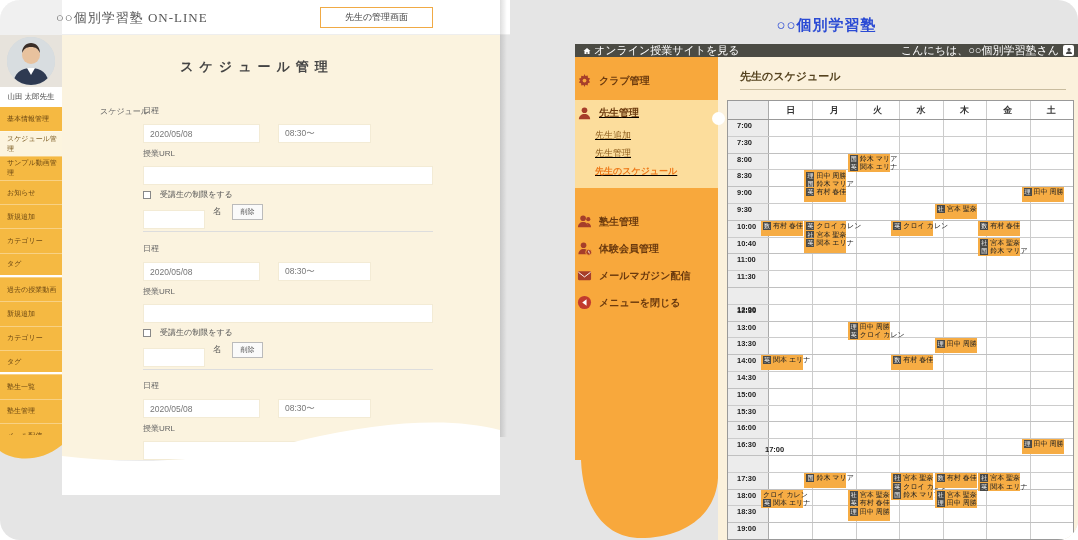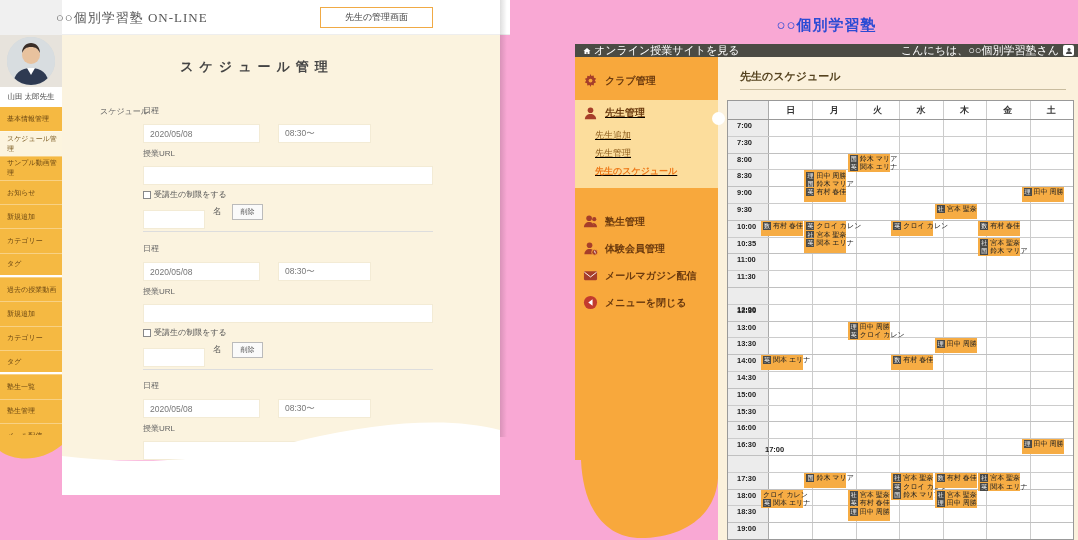--- a/index.html
+++ b/index.html
@@ -1,17 +1,17 @@
 <!DOCTYPE html>
 <html><head>
 <meta charset="utf-8">
 <style>
 * { box-sizing: border-box; margin: 0; padding: 0; }
 body { font-family: "Liberation Sans", "DejaVu Sans", sans-serif; background: #fff; }
-.page { position: relative; width: 1078px; height: 540px; background: #f9a8d4; overflow: hidden; }
+.page { position: relative; width: 1078px; height: 540px; background: #e5e5e5; overflow: hidden; border-radius: 20px; }
 
 
 .lp { position: absolute; left: 0; top: 0; width: 512px; height: 540px; }
 .lp-header { position: absolute; left: 0; top: 0; width: 510px; height: 35px; background: #fff; border-bottom: 1px solid #eee; }
 .lp-header-corner { position: absolute; left: 0; top: 0; width: 62px; height: 35px; background: #f0f0f0; }
 .lp-title { position: absolute; left: 56px; top: 9px; font-family: "Liberation Serif", "DejaVu Serif", serif; font-size: 13px; color: #555; letter-spacing: 1px; }
 .lp-admin-btn { position: absolute; left: 320px; top: 7px; width: 113px; height: 21px; background: #fff; border: 1px solid #F0AA45; font-size: 9px; color: #444; text-align: center; line-height: 19px; cursor: pointer; }
 .lp-shadow { position: absolute; left: 500px; top: 0; width: 7px; height: 437px; background: linear-gradient(to right, rgba(0,0,0,0.13), rgba(0,0,0,0)); }
 
 .lp-side { position: absolute; left: 0; top: 35px; width: 62px; height: 400px; background: #F5B942; }
@@ -27,38 +27,38 @@
 
 .lp-main { position: absolute; left: 62px; top: 35px; width: 438px; height: 425px; background: #FBF3DF; }
 .lp-page-title { position: absolute; left: 0; top: 23px; width: 390px; text-align: center; font-family: "Liberation Serif", "DejaVu Serif", serif; font-size: 13px; letter-spacing: 6px; color: #444; }
 .lp-sec-label { position: absolute; left: 38px; top: 71px; font-size: 8px; color: #666; }
 .sched-block { position: absolute; left: 81px; width: 300px; }
 .sb-label { position: absolute; left: 0; font-size: 8px; color: #666; }
 .inp { position: absolute; border: 1px solid #F3EBD5; background: #fff; font-size: 8.5px; color: #777; padding: 0 6px; height: 19px; outline: none; font-family: inherit; margin-top: 8px; }
 .sb-date { top: 11px; left: 0; width: 117px; }
 .sb-time { top: 11px; left: 135px; width: 93px; }
 .sb-url { top: 53px; left: 0; width: 290px; }
-.sb-restrict { position: absolute; top: 84px; left: 0; font-size: 8px; color: #555; display: flex; align-items: center; gap: 3px; cursor: pointer; }
+.sb-restrict { position: absolute; top: 84px; left: 0; font-size: 8px; color: #555; display: flex; align-items: center; gap: 9px; cursor: pointer; }
 .cb { display: inline-block; width: 8px; height: 8px; border: 1px solid #888; background: #fff; }
 .sb-count { top: 97px; left: 0; width: 62px; }
 .sb-unit { position: absolute; top: 101px; left: 70px; font-size: 8.5px; color: #555; }
 .sb-del { position: absolute; top: 99px; left: 89px; width: 31px; height: 16px; background: #fafafa; border: 1px solid #bbb; font-size: 7px; color: #555; line-height: 14px; text-align: center; cursor: pointer; }
 .sb-divider { position: absolute; top: 126px; left: 0; width: 290px; border-top: 1px solid #ddd; }
 .lp-main-wave { position: absolute; left: 0; top: 375px; width: 438px; height: 85px; }
 
 
 .rp { position: absolute; left: 575px; top: 0; width: 503px; height: 540px; overflow: hidden; }
 .rp-brand { position: absolute; left: 0; top: 16px; width: 503px; text-align: center; font-size: 15px; font-weight: bold; color: #2B4BD4; letter-spacing: 1px; }
 .rp-topbar { position: absolute; left: 0; top: 44px; width: 503px; height: 13px; background: #4B4B44; color: #fff; font-size: 11px; }
 .rp-topbar-left { position: absolute; left: 8px; top: 0; height: 13px; display: flex; align-items: center; gap: 3px; cursor: pointer; }
 .rp-topbar-right { position: absolute; right: 4px; top: 0; height: 13px; display: flex; align-items: center; gap: 4px; }
 .rp-userbox { width: 11px; height: 11px; background: #fff; border-radius: 2px; display: flex; align-items: center; justify-content: center; cursor: pointer; }
 
 .rp-side { position: absolute; left: 0; top: 57px; width: 143px; height: 403px; background: #F8A83C; padding-top: 10px; }
-.rp-item { height: 27px; display: flex; align-items: center; gap: 7px; padding-left: 8px; font-size: 10px; font-weight: bold; color: #6B3A0E; cursor: pointer; }
+.rp-item { height: 27px; display: flex; align-items: center; gap: 7px; padding-left: 2px; font-size: 10px; font-weight: bold; color: #6B3A0E; cursor: pointer; }
 .rp-item .ric { width: 15px; height: 15px; flex: none; }
 .rp-active-section { position: relative; background: #FCDD9C; margin-top: 6px; margin-bottom: 20px; padding-bottom: 8px; text-decoration: underline; }
 .rp-active-section .rp-item { height: 26px; }
 .rp-notch { position: absolute; right: -7px; top: 12px; width: 13px; height: 13px; background: #fff; border-radius: 50%; }
 .rp-sub { padding-left: 20px; height: 18px; font-size: 9px; color: #8A5A1A; display: flex; align-items: center; cursor: pointer; }
 .rp-sub.active { color: #EE7A1A; font-weight: bold; }
 .rp-side-wave { position: absolute; left: 0; top: 460px; width: 160px; height: 80px; }
 
 .rp-content { position: absolute; left: 143px; top: 57px; width: 360px; height: 483px; background: #FBF1DC; }
 .rp-main-title { position: absolute; left: 22px; top: 12px; font-size: 11px; font-weight: bold; color: #55431F; }
@@ -236,21 +236,21 @@
           <div class="cal-head" style="left: 214.72px; width: 43.43px;">木</div>
           <div class="cal-head" style="left: 258.15px; width: 43.43px;">金</div>
           <div class="cal-head" style="left: 301.58px; width: 43.43px;">土</div>
           <div class="cal-time" style="top: 20px;">7:00</div>
           <div class="cal-time" style="top: 36.8px;">7:30</div>
           <div class="cal-time" style="top: 53.6px;">8:00</div>
           <div class="cal-time" style="top: 70.4px;">8:30</div>
           <div class="cal-time" style="top: 87.2px;">9:00</div>
           <div class="cal-time" style="top: 104px;">9:30</div>
           <div class="cal-time" style="top: 120.8px;">10:00</div>
-          <div class="cal-time" style="top: 137.6px;">10:35</div>
+          <div class="cal-time" style="top: 137.6px;">10:40</div>
           <div class="cal-time" style="top: 154.4px;">11:00</div>
           <div class="cal-time" style="top: 171.2px;">11:30</div>
           <div class="cal-time" style="top: 204px;">12:00</div>
           <div class="cal-time" style="top: 204.8px;">12:30</div>
           <div class="cal-time" style="top: 221.6px;">13:00</div>
           <div class="cal-time" style="top: 238.4px;">13:30</div>
           <div class="cal-time" style="top: 255.2px;">14:00</div>
           <div class="cal-time" style="top: 272px;">14:30</div>
           <div class="cal-time" style="top: 288.8px;">15:00</div>
           <div class="cal-time" style="top: 305.6px;">15:30</div>

